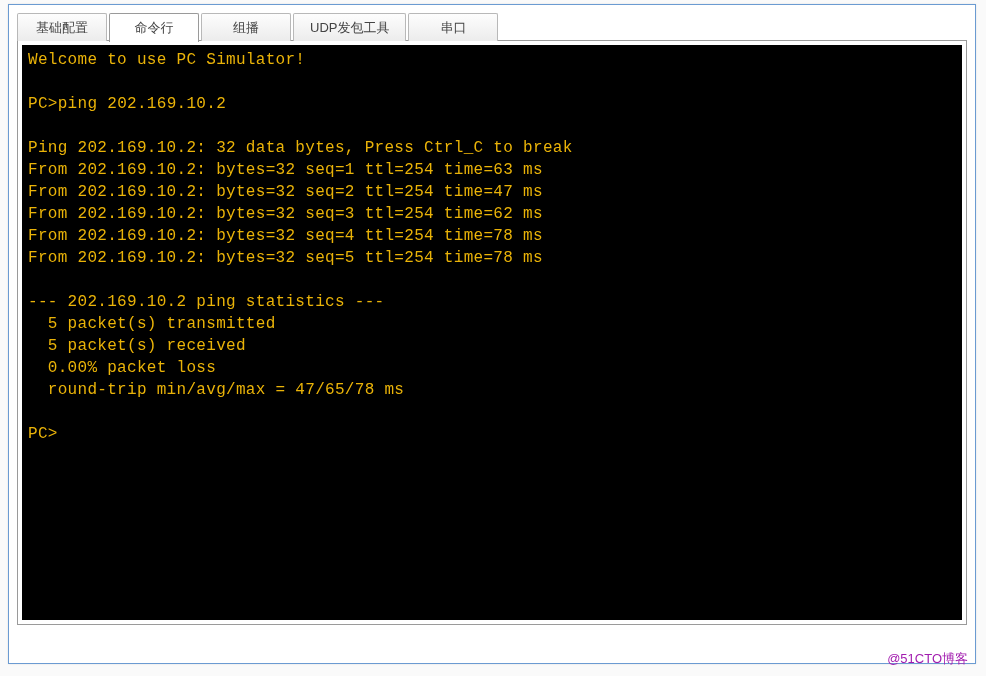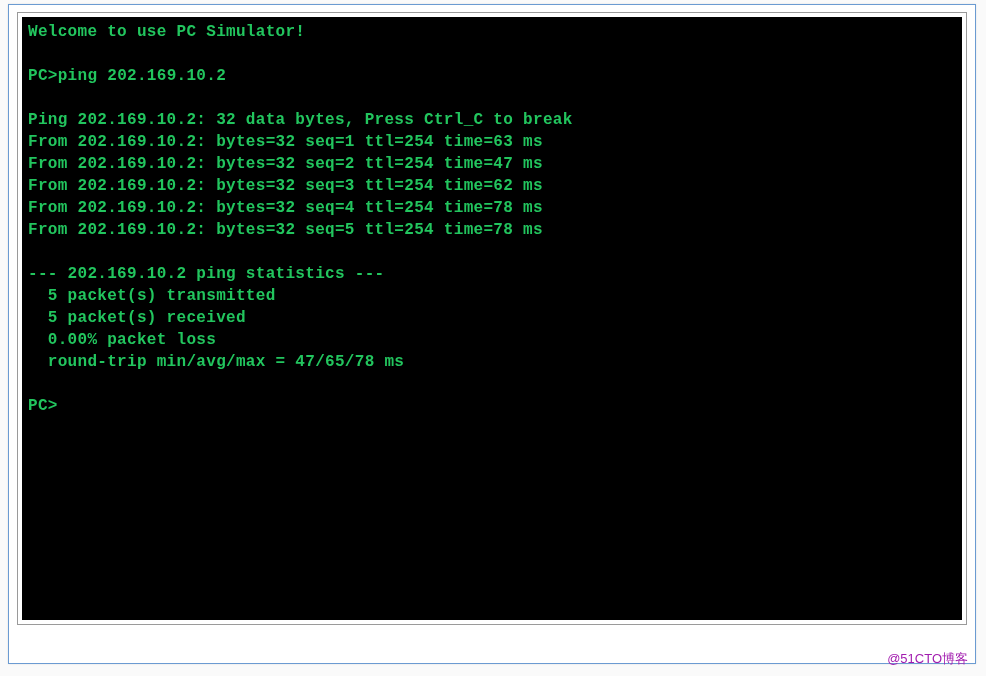--- a/index.html
+++ b/index.html
@@ -94,47 +94,63 @@
     flex: 1;
     border: 1px solid #9a9a9a;
     margin-top: -1px;
     background: #ffffff;
     padding: 4px;
     display: flex;
   }
   .terminal {
     flex: 1;
     background: #000000;
-    color: #22c55e;
+    color: #eab308;
     font-family: "Courier New", monospace;
     font-size: 16px;
     line-height: 22px;
     padding: 4px 6px;
     white-space: pre;
     overflow: hidden;
     letter-spacing: 0.3px;
-    font-weight: bold;
   }
   .watermark {
     position: absolute;
     right: 18px;
     bottom: 8px;
     color: #a21caf;
     font-size: 13px;
     font-family: Arial, sans-serif;
     pointer-events: none;
   }
 </style>
 </head>
 <body>
 
 <div class="window">
 
 
   <div class="client">
+    <div class="tabs">
+      <div class="tab">
+          <span>基础配置</span>
+        </div>
+      <div class="tab active">
+          <span>命令行</span>
+        </div>
+      <div class="tab">
+          <span>组播</span>
+        </div>
+      <div class="tab">
+          <span>UDP发包工具</span>
+        </div>
+      <div class="tab">
+          <span>串口</span>
+        </div>
+    </div>
 
     <div class="panel">
       <div class="terminal"><span>Welcome to use PC Simulator!</span>
 
 <span>PC&gt;</span><span>ping 202.169.10.2</span>
 
 <span>Ping 202.169.10.2: 32 data bytes, Press Ctrl_C to break</span>
 <span>From 202.169.10.2: bytes=32 seq=1 ttl=254 time=63 ms</span>
 <span>From 202.169.10.2: bytes=32 seq=2 ttl=254 time=47 ms</span>
 <span>From 202.169.10.2: bytes=32 seq=3 ttl=254 time=62 ms</span>

